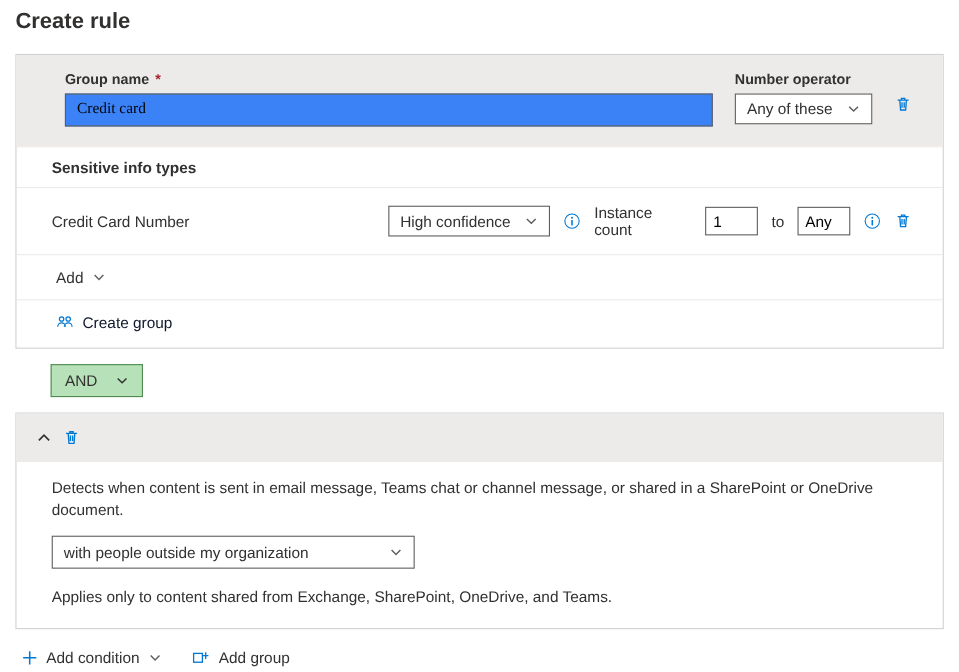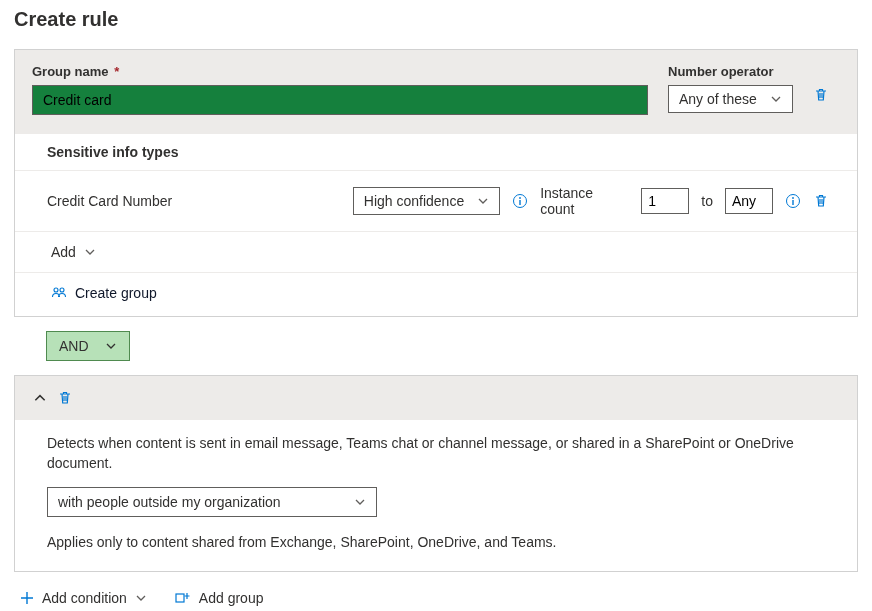--- a/index.html
+++ b/index.html
@@ -16,42 +16,42 @@
       font-weight: 600;
       margin-bottom: 18px;
     }
     .card {
       border: 1px solid #d1d1d1;
       margin-bottom: 14px;
       background: #fff;
     }
     .card-header {
       background: #edebe9;
-      padding: 14px 28px 18px 17px;
+      padding: 14px 28px 18px 44px;
       display: flex;
       align-items: flex-start;
       gap: 20px;
       position: relative;
       justify-content: flex-end;
     }
     .label {
       font-size: 13px;
       font-weight: 600;
       display: block;
       margin-bottom: 6px;
     }
     .req { color: #a4262c; margin-left: 2px; }
     .group-name-wrap { flex: 1; }
     .text-input {
       width: 100%;
       padding: 6px 10px;
       border: 1px solid #605e5c;
       font-size: 14px;
-      font-family: Liberation Sans, sans-serif;
-      background: #15803d;
+      font-family: Liberation Serif, serif;
+      background: #3b82f6;
     }
     .group-op-wrap { width: 125px; }
     .select-box {
       width: 100%;
       padding: 5px 10px;
       border: 1px solid #605e5c;
       font-size: 14px;
       display: flex;
       align-items: center;
       justify-content: space-between;

